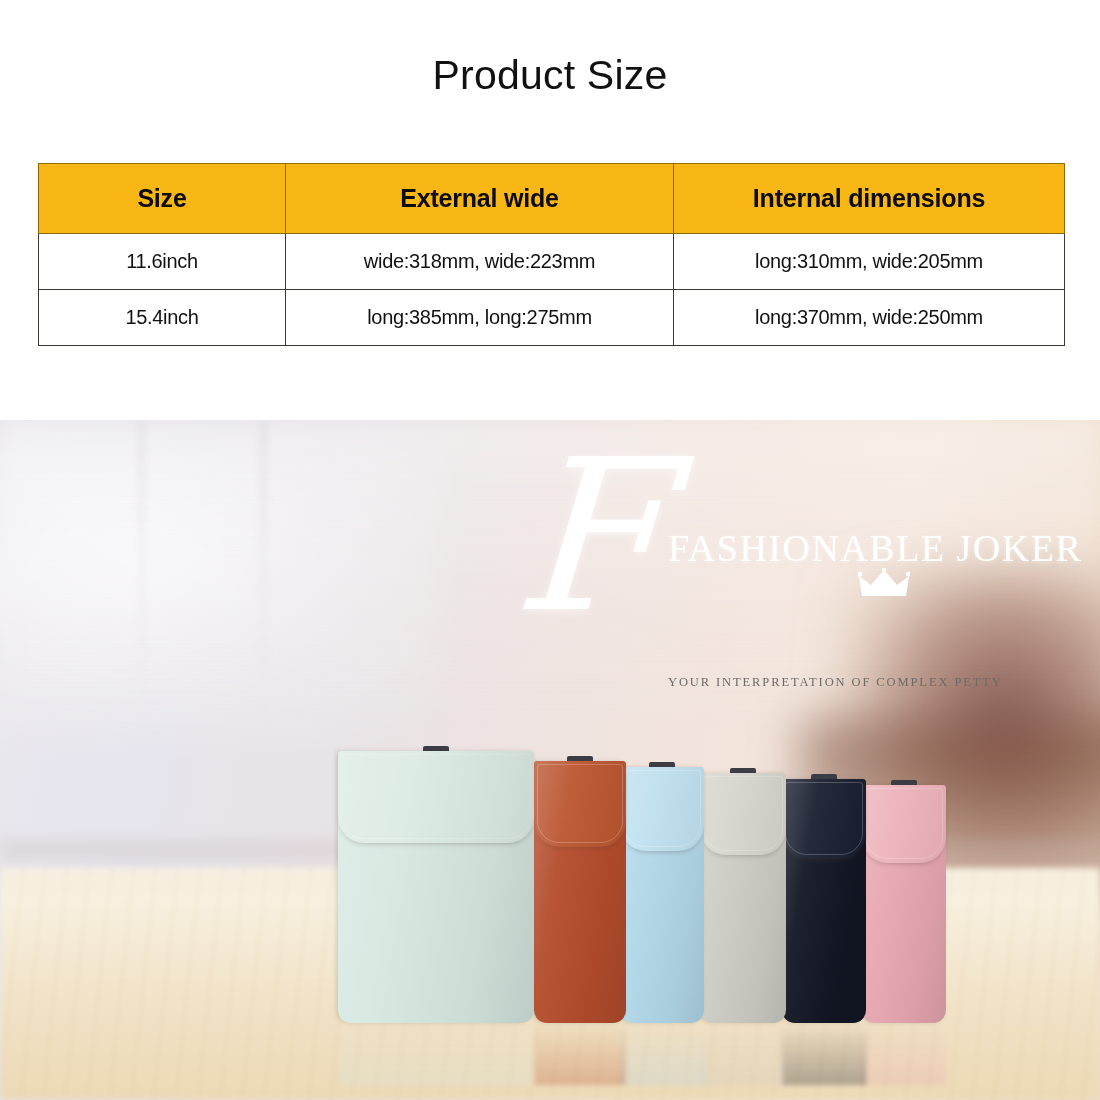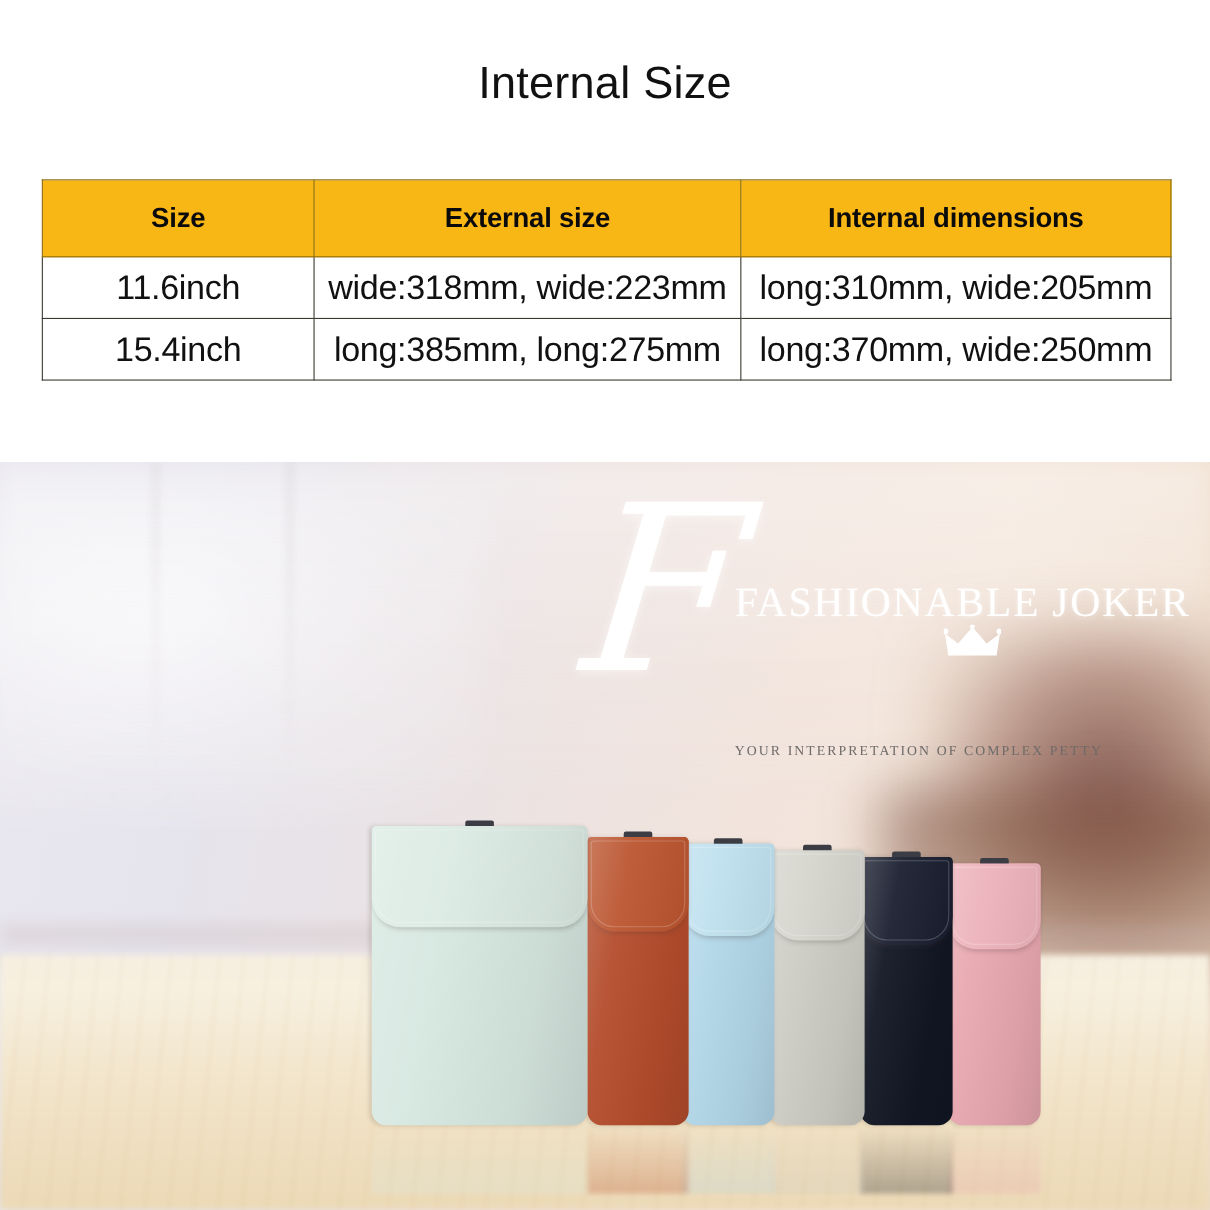--- a/index.html
+++ b/index.html
@@ -34,21 +34,21 @@
     height:70px;
     font-size:25px;
     font-weight:700;
     font-family:"Liberation Sans", sans-serif;
     border-color:#8a6a08;
     letter-spacing:-0.2px;
   }
   table.size-table td {
     background:#ffffff;
     height:56px;
-    font-size:31px;
+    font-size:20px;
     color:#111;
     font-family:"Liberation Sans", sans-serif;
     letter-spacing:-0.3px;
   }
   td.size-cell {
     font-family:"Liberation Mono", "DejaVu Sans Mono", monospace;
     font-size:21px;
     letter-spacing:0.5px;
   }
   col.c1 { width:247px; }
@@ -200,33 +200,33 @@
   .tab {
     position:absolute; top:-5px; width:26px; height:7px;
     background:#3c3c44; border-radius:2px;
   }
 </style>
 </head>
 <body>
 
 <div class="page">
 
-  <div class="title">Internal Size</div>
+  <div class="title">Product Size</div>
 
   <div class="table-wrap">
     <table class="size-table">
       <colgroup>
           <col class="c1">
           <col class="c2">
           <col class="c3">
         </colgroup>
       <thead>
         <tr>
           <th>Size</th>
-          <th>External size</th>
+          <th>External wide</th>
           <th>Internal dimensions</th>
         </tr>
       </thead>
       <tbody>
         <tr>
           <td class="size-cell">11.6inch</td>
           <td>wide:318mm, wide:223mm</td>
           <td>long:310mm, wide:205mm</td>
         </tr>
         <tr>

